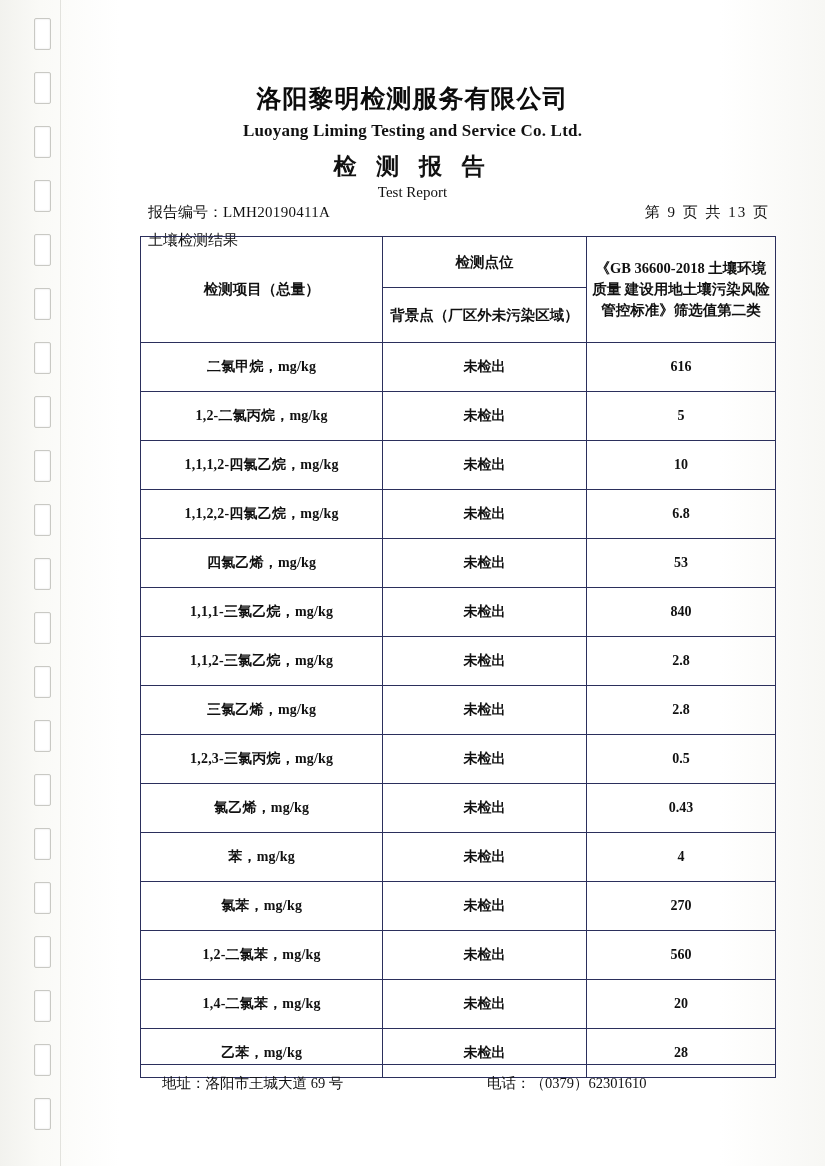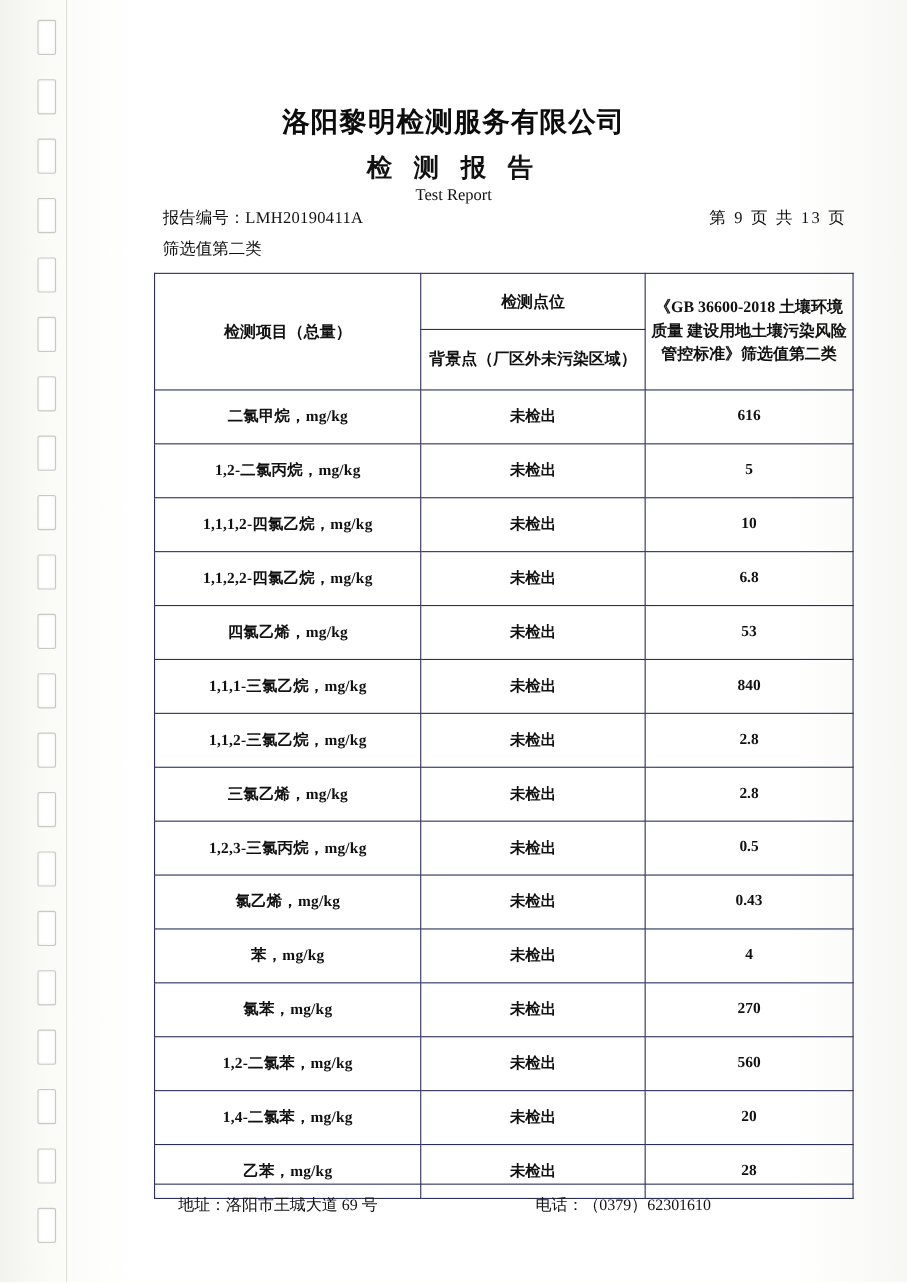--- a/index.html
+++ b/index.html
@@ -47,21 +47,21 @@
   .edge-line {
     position: absolute;
     left: 60px;
     top: 0;
     width: 1px;
     height: 1166px;
     background: #e2e2dd;
   }
   .content {
     position: absolute;
-    left: 0; top: 16px;
+    left: 0; top: 4px;
     width: 825px;
     height: 1068px;
   }
   .header {
     text-align: center;
     padding-top: 78px;
   }
   .company-cn {
     font-family: "Liberation Serif", serif;
     font-size: 25px;
@@ -202,32 +202,33 @@
     <div class="hole" style="top:1088px"></div>
   </div>
   <div class="edge-line"></div>
 
   <div class="wm" style="left:230px; top:300px;">&nbsp;</div>
 
   <div class="content">
 
     <div class="header">
       <div class="company-cn">洛阳黎明检测服务有限公司</div>
+      <div class="company-en">Luoyang Liming Testing and Service Co. Ltd.</div>
       <div class="report-title-cn">检 测 报 告</div>
       <div class="report-title-en">Test Report</div>
     </div>
 
     <div class="meta-row">
       <div class="report-no">
         <span>报告编号：</span><span class="value">LMH20190411A</span>
       </div>
       <div class="page-no">第 9 页 共 13 页</div>
     </div>
 
-    <div class="section-label">筛选值第二类</div>
+    <div class="section-label">土壤检测结果</div>
 
     <table class="data">
       <thead>
         <tr>
           <th class="col-item h-item" rowspan="2">检测项目（总量）</th>
           <th class="col-point h-point-top">检测点位</th>
           <th class="col-std h-item std-cell" rowspan="2">《GB 36600-2018 土壤环境质量 建设用地土壤污染风险管控标准》筛选值第二类</th>
         </tr>
         <tr>
           <th class="col-point h-point-bot point-sub">背景点（厂区外未污染区域）</th>

